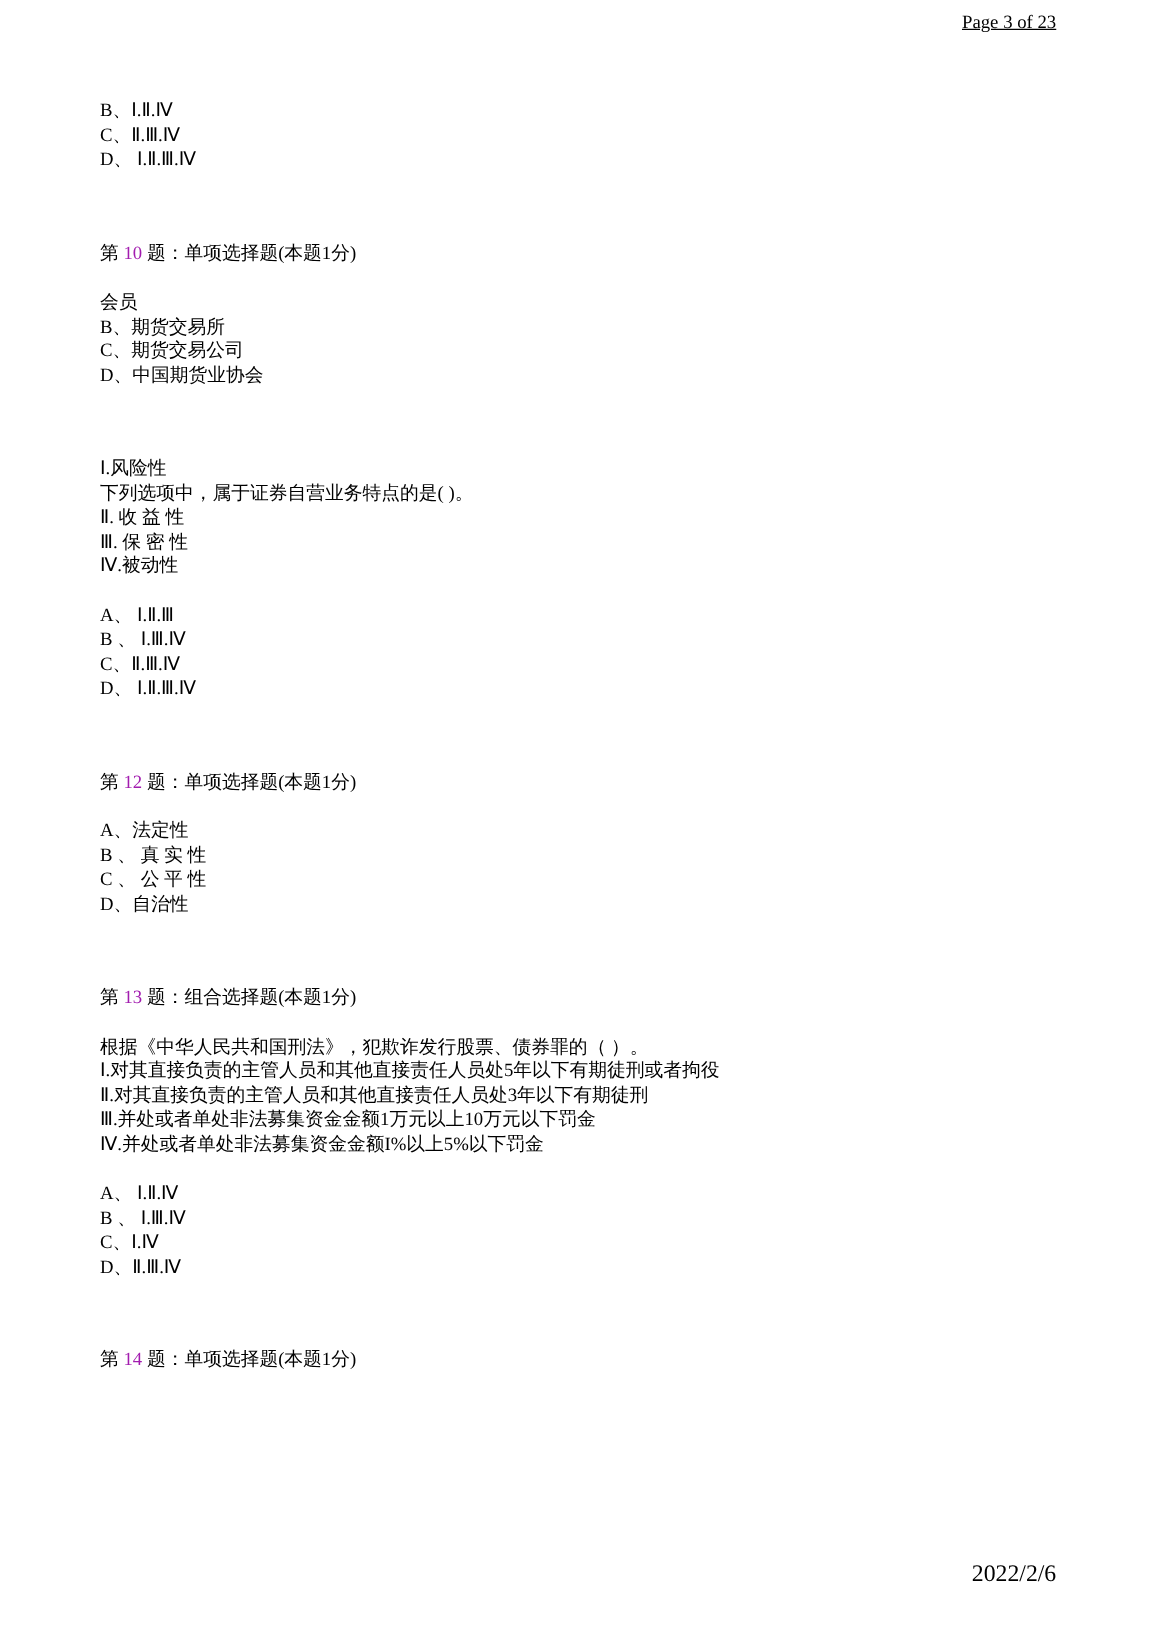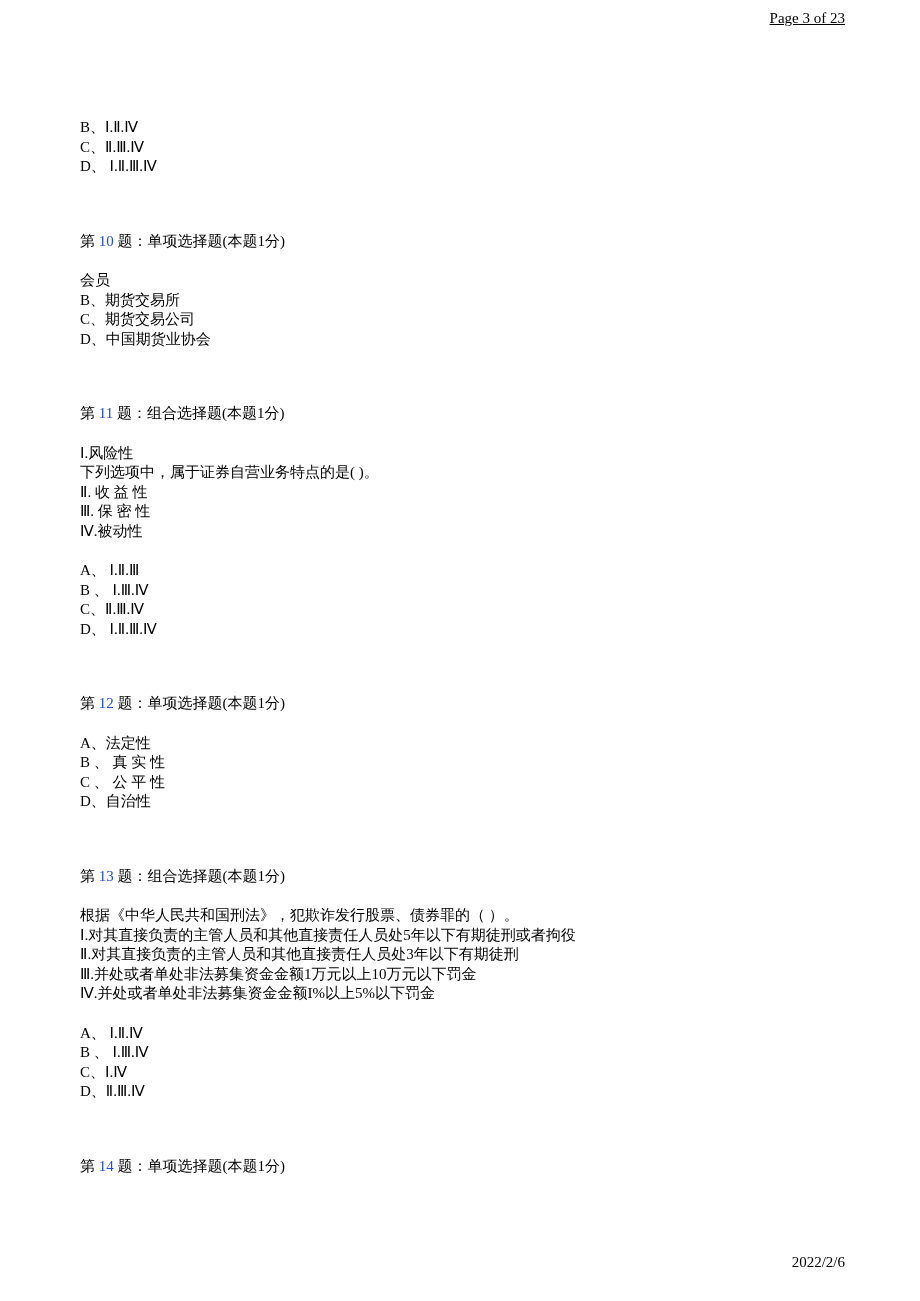--- a/index.html
+++ b/index.html
@@ -20,32 +20,32 @@
     font-size: 15px;
     text-decoration: underline;
   }
   .content {
     position: absolute;
     left: 80px;
     top: 80px;
     width: 760px;
     line-height: 1.3;
   }
-  .block { margin-bottom: 55px; margin-top: 38px; }
+  .block { margin-bottom: 55px; }
   .line { margin: 0; }
   .qheader { margin-bottom: 20px; }
-  .qnum { color: #1d4ed8; }
+  .qnum { color: #a21caf; }
   .stem { margin-bottom: 20px; }
   .opts { }
   .footer {
     position: absolute;
     bottom: 30px;
     right: 75px;
     font-family: "Times New Roman", serif;
-    font-size: 15px;
+    font-size: 19px;
     text-align: right;
   }
 </style>
 </head>
 <body>
 
 <div class="header">
   <span>Page 3 of 23</span>
 </div>
 
@@ -63,23 +63,20 @@
     </div>
     <div class="opts">
       <div class="line">会员</div>
       <div class="line">B、期货交易所</div>
       <div class="line">C、期货交易公司</div>
       <div class="line">D、中国期货业协会</div>
     </div>
   </div>
 
   <div class="block">
-    <div class="qheader">
-      <span>第 </span><span class="qnum">11</span><span> 题：组合选择题(本题1分)</span>
-    </div>
     <div class="stem">
       <div class="line">Ⅰ.风险性</div>
       <div class="line">下列选项中，属于证券自营业务特点的是( )。</div>
       <div class="line">Ⅱ. 收 益 性</div>
       <div class="line">Ⅲ. 保 密 性</div>
       <div class="line">Ⅳ.被动性</div>
     </div>
     <div class="opts">
       <div class="line">A、 Ⅰ.Ⅱ.Ⅲ</div>
       <div class="line">B 、 Ⅰ.Ⅲ.Ⅳ</div>

